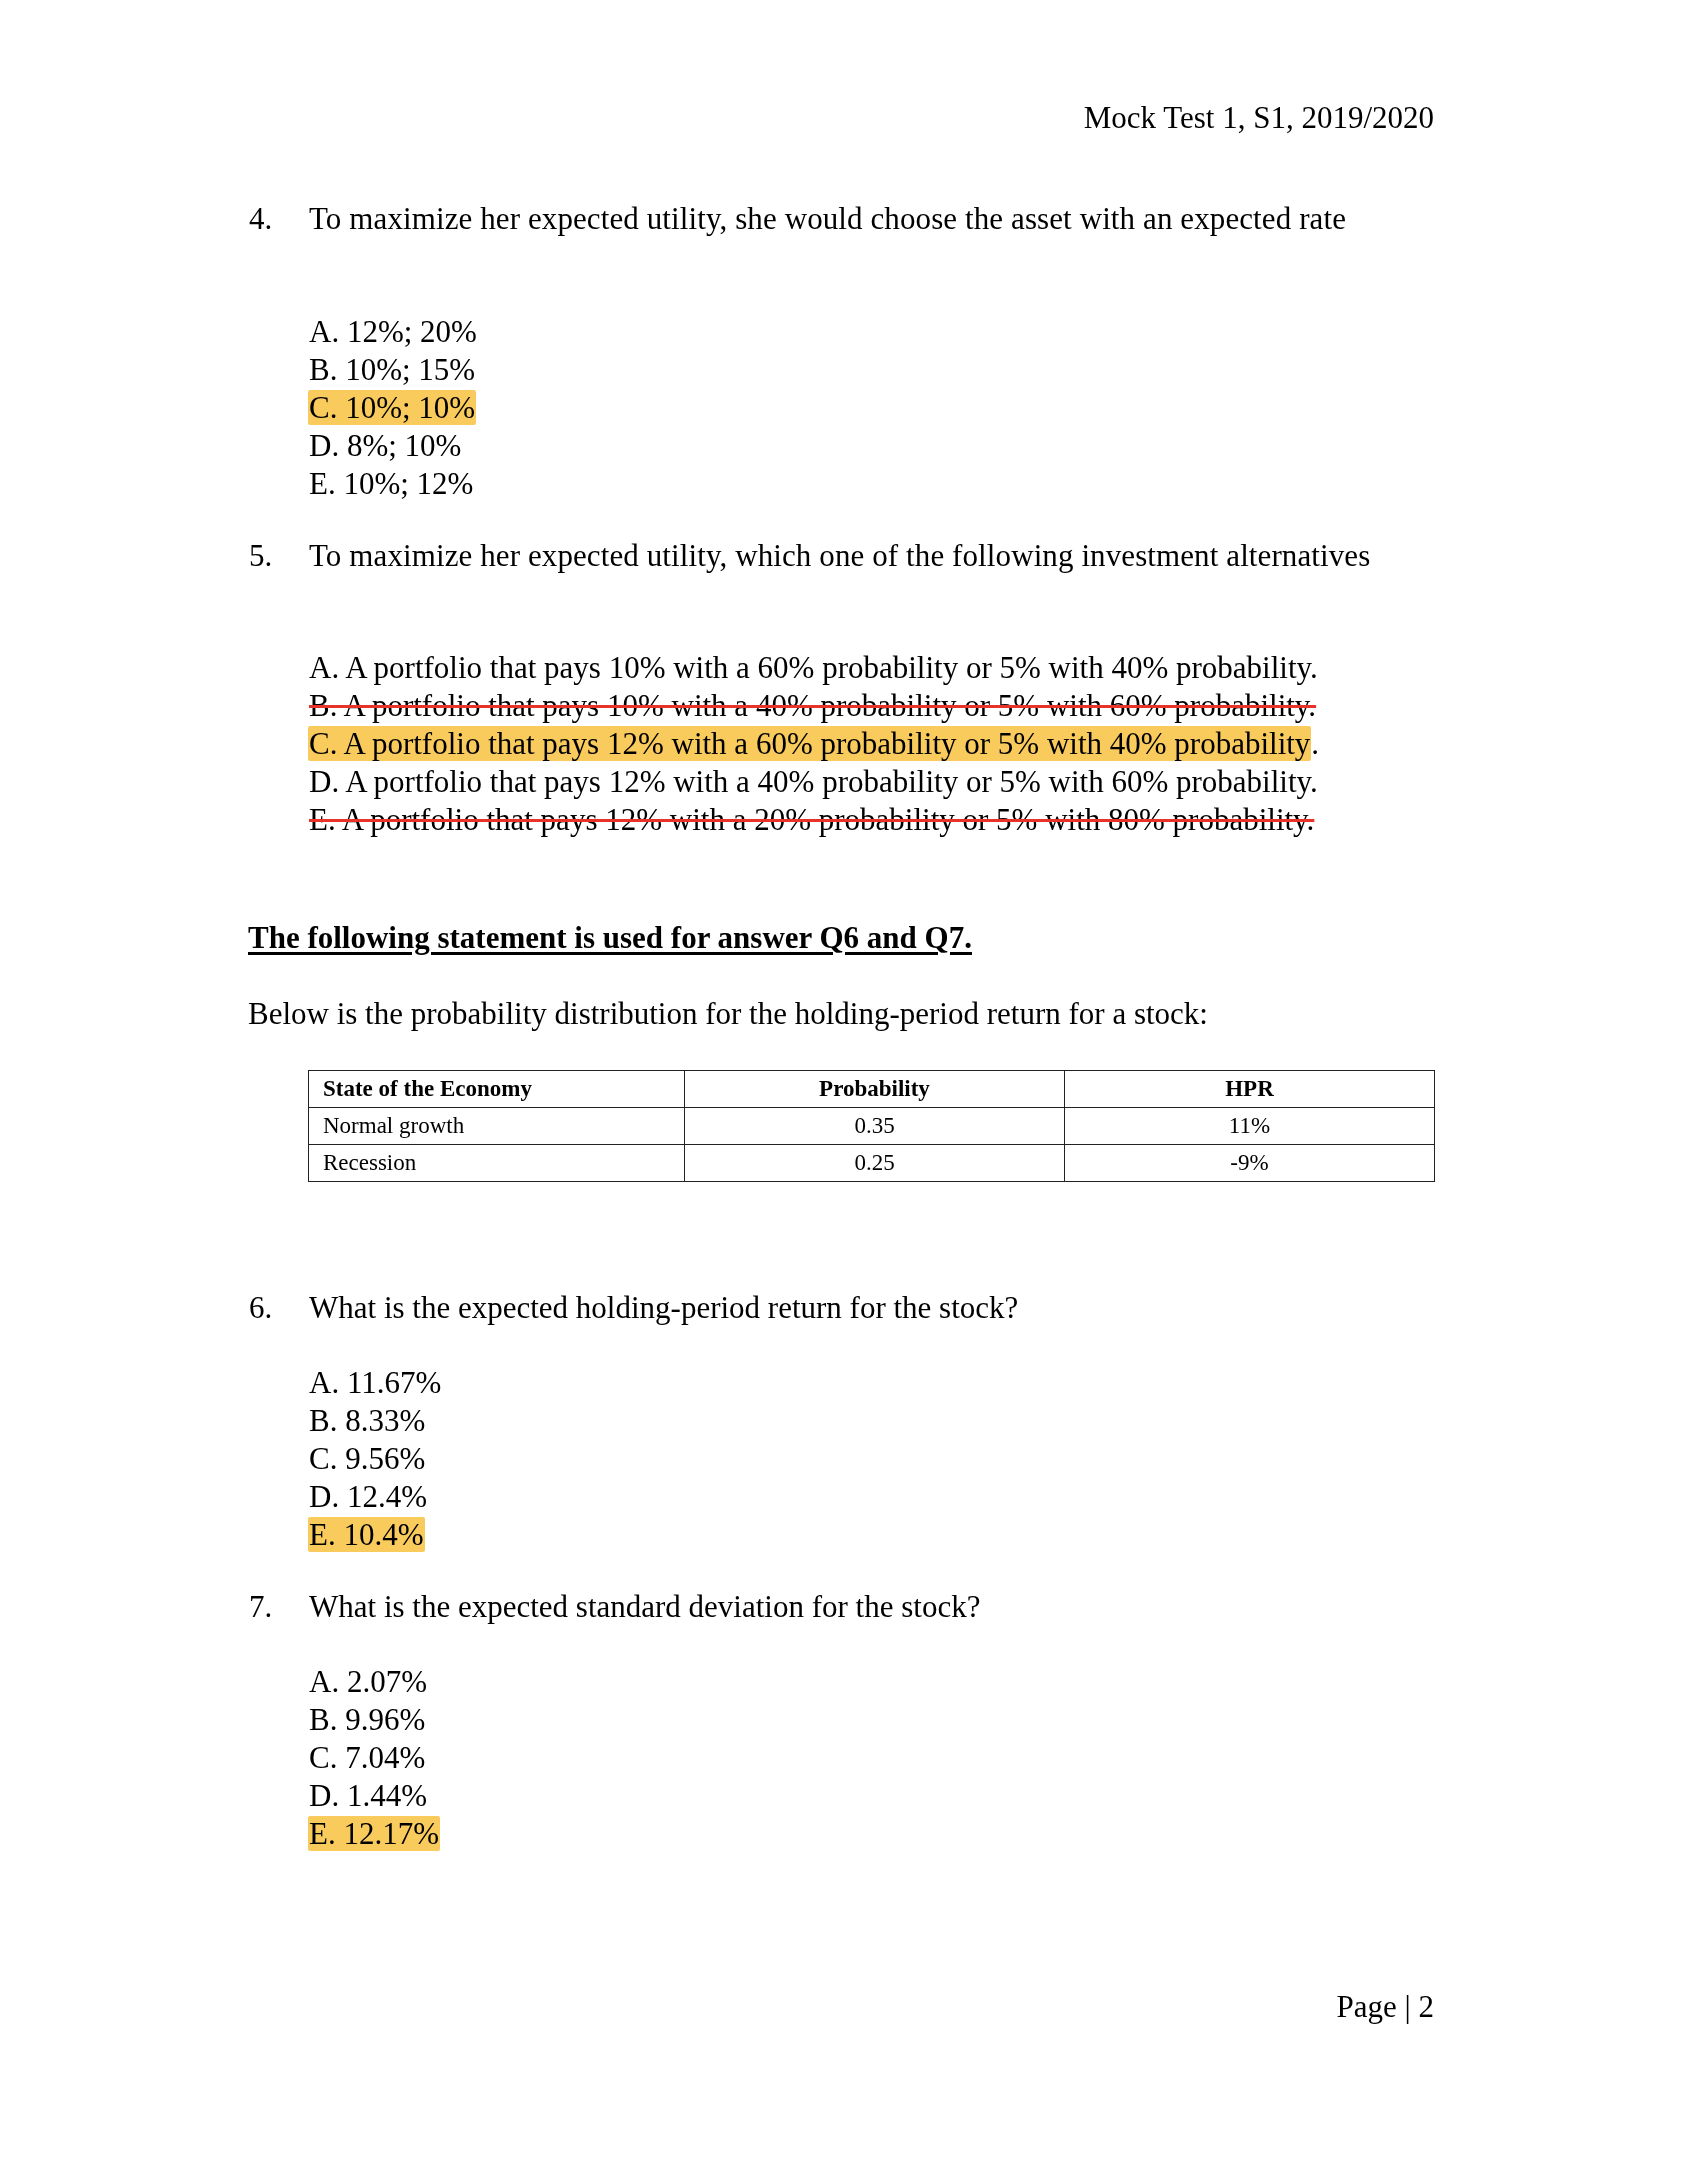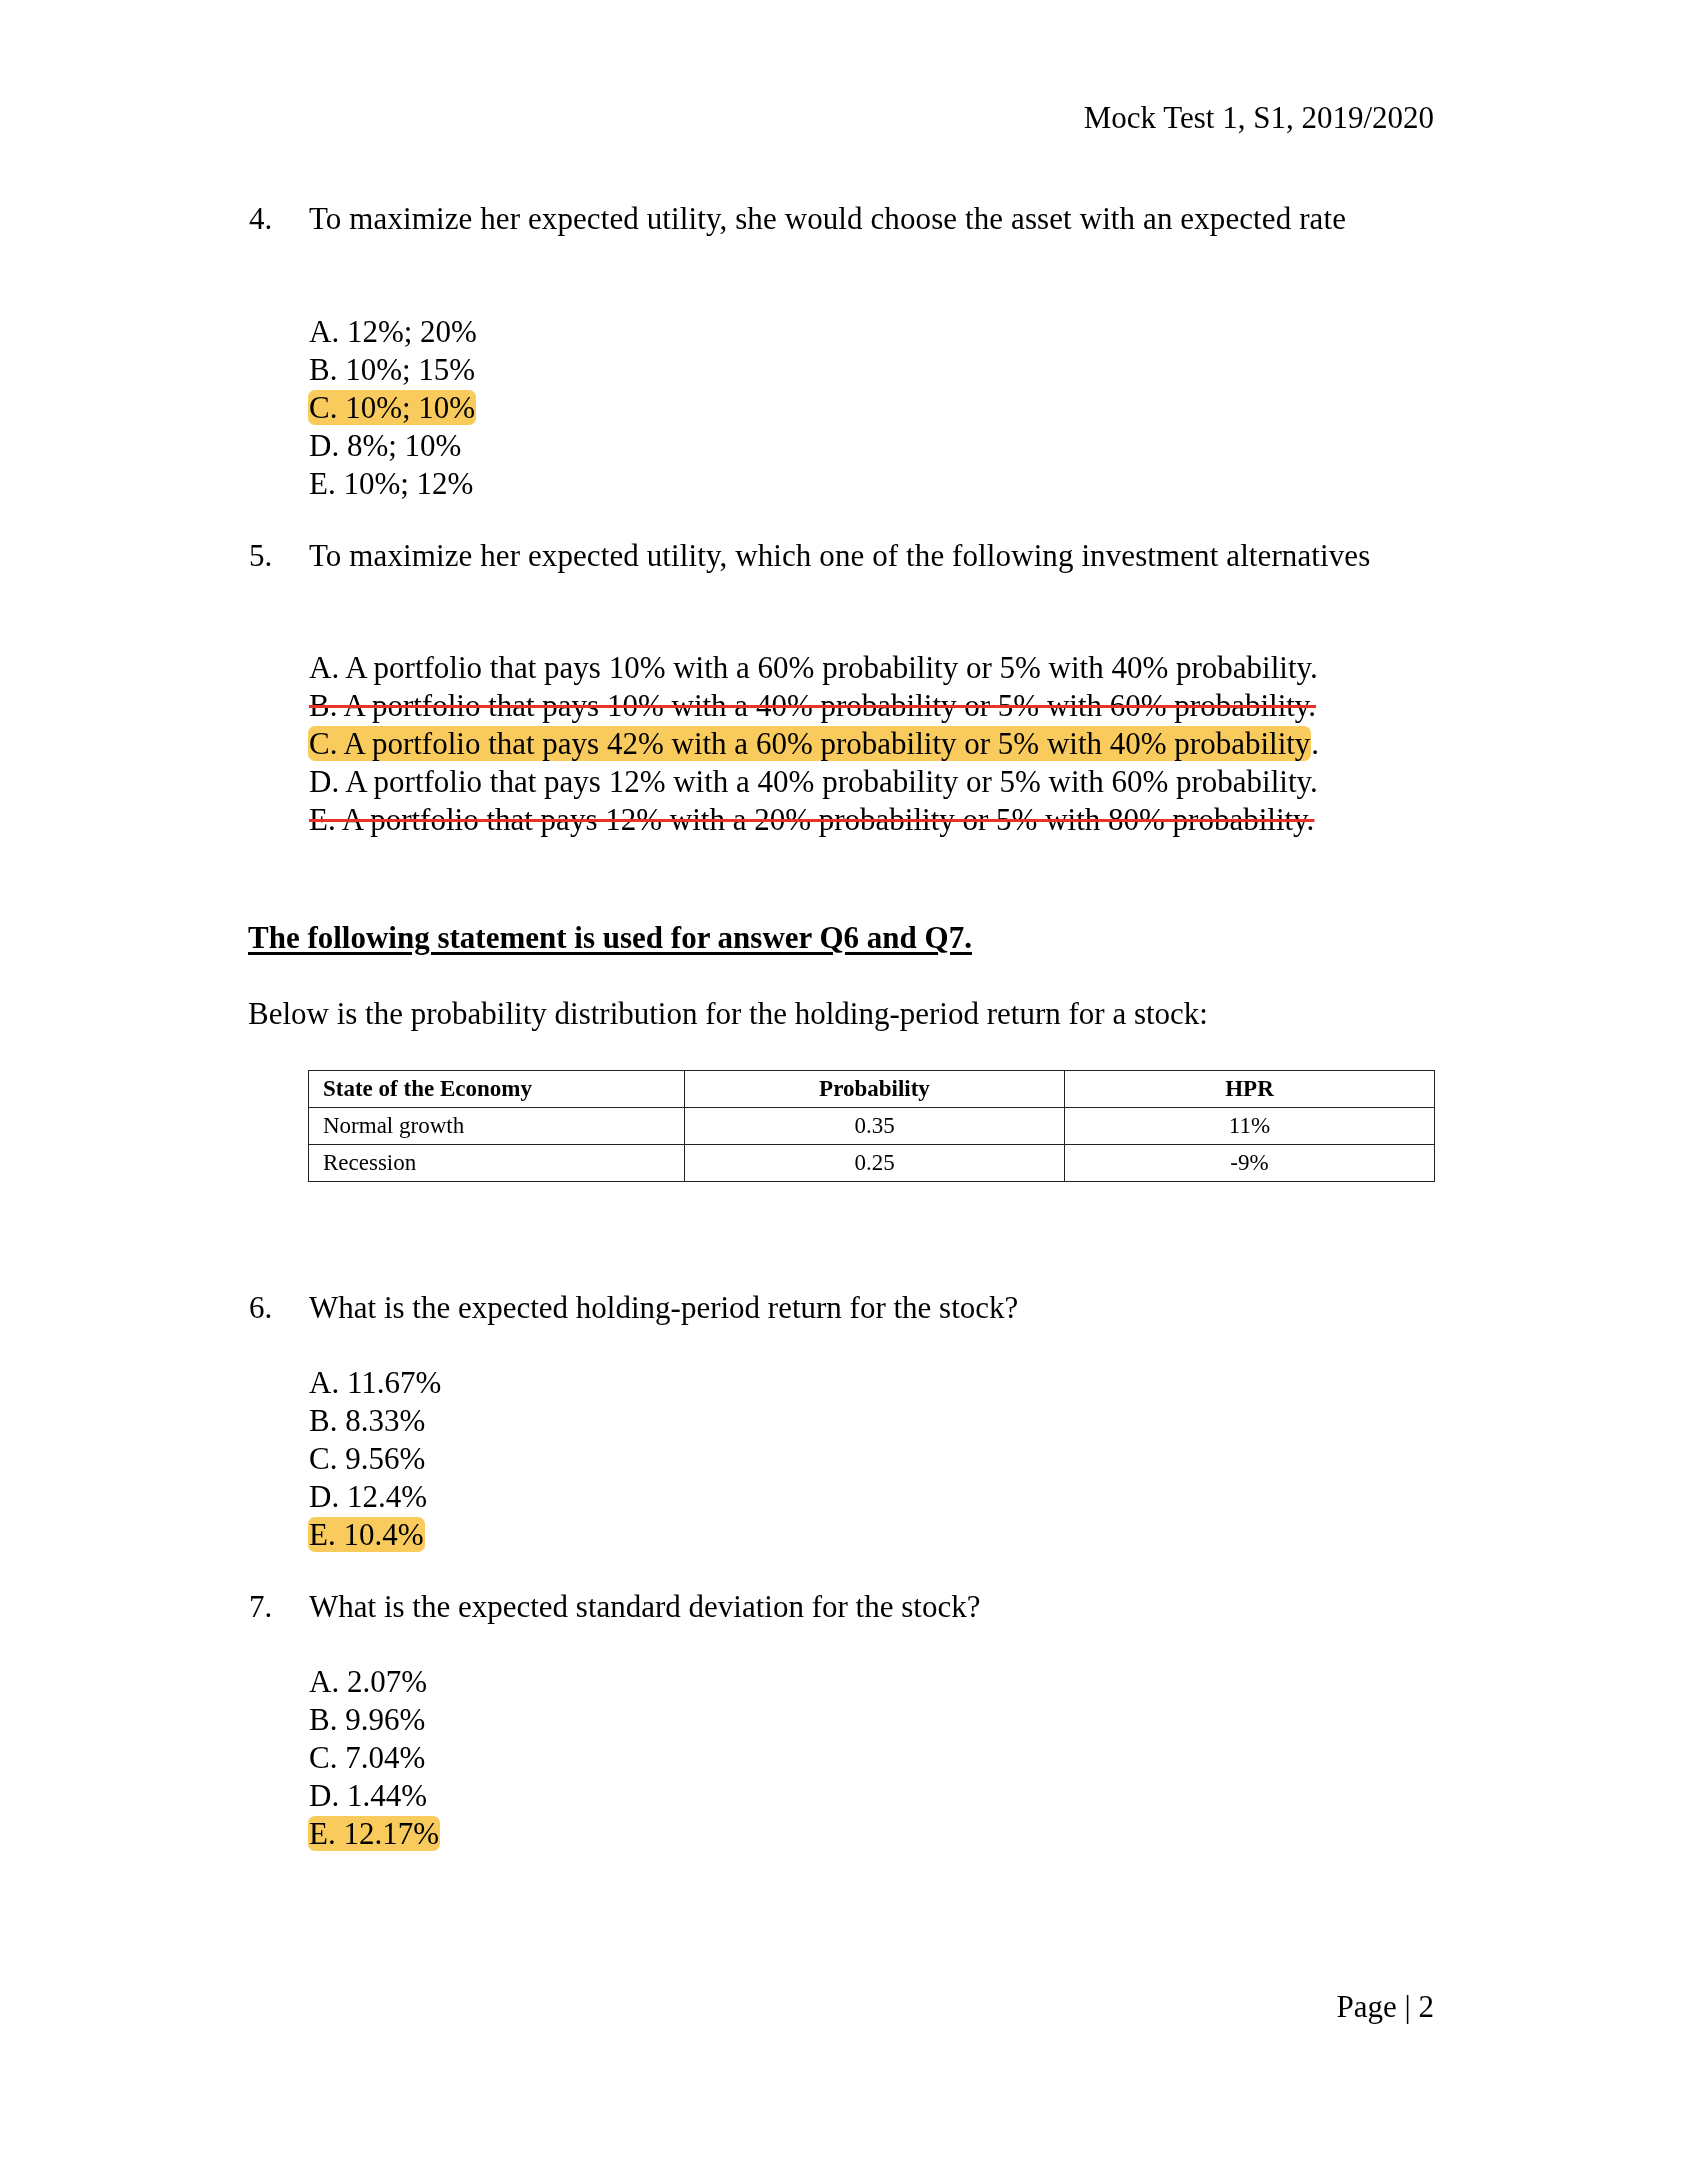--- a/index.html
+++ b/index.html
@@ -10,21 +10,21 @@
     font-size: 31px;
     line-height: 38px;
   }
   .abs { position: absolute; }
   .header { right: 249px; top: 99px; }
   .qnum { left: 249px; }
   .qtext { left: 309px; width: 1126px; text-align: justify; text-align-last: left; }
   .q4text { text-align: justify; text-align-last: left; letter-spacing: 0.1px; }
   .opts { left: 309px; }
   .opt { height: 38px; white-space: nowrap; }
-  .hl { background: #F9CB5C; border-radius: 7px; padding: 0 1px; margin-left: -1px; }
+  .hl { background: #F9CB5C; border-radius: 2px; padding: 0 1px; margin-left: -1px; }
   .strike { text-decoration: line-through; text-decoration-color: #E8322A; text-decoration-thickness: 3px; margin-top: 8px; }
   .section-title { left: 248px; top: 919px; font-weight: bold; text-decoration: underline; text-decoration-thickness: 3px; text-underline-offset: 4px; }
   .intro { left: 248px; top: 995px; }
   table.dist {
     position: absolute; left: 308px; top: 1070px; width: 1127px;
     border-collapse: collapse; font-size: 23px; line-height: 36px;
   }
   table.dist td, table.dist th {
     border: 1.5px solid #222; padding: 0 14px; height: 36px; font-weight: normal;
   }
@@ -51,21 +51,21 @@
   <div class="opt"><span>E. 10%; 12%</span></div>
 </div>
 
 <div class="abs qnum" style="top:537px">5.</div>
 <div class="abs qtext" style="top:537px">
   <div class="q4text">To maximize her expected utility, which one of the following investment alternatives</div>
 </div>
 <div class="abs opts" style="top:649px">
   <div class="opt"><span>A. A portfolio that pays 10% with a 60% probability or 5% with 40% probability.</span></div>
   <div class="opt"><span class="strike">B. A portfolio that pays 10% with a 40% probability or 5% with 60% probability.</span></div>
-  <div class="opt"><span class="hl">C. A portfolio that pays 42% with a 60% probability or 5% with 40% probability</span><span>.</span></div>
+  <div class="opt"><span class="hl">C. A portfolio that pays 12% with a 60% probability or 5% with 40% probability</span><span>.</span></div>
   <div class="opt"><span>D. A portfolio that pays 12% with a 40% probability or 5% with 60% probability.</span></div>
   <div class="opt"><span class="strike">E. A portfolio that pays 12% with a 20% probability or 5% with 80% probability.</span></div>
 </div>
 
 <div class="abs section-title">The following statement is used for answer Q6 and Q7.</div>
 <div class="abs intro">Below is the probability distribution for the holding-period return for a stock:</div>
 
 <table class="dist">
   <tbody>
       <tr>

